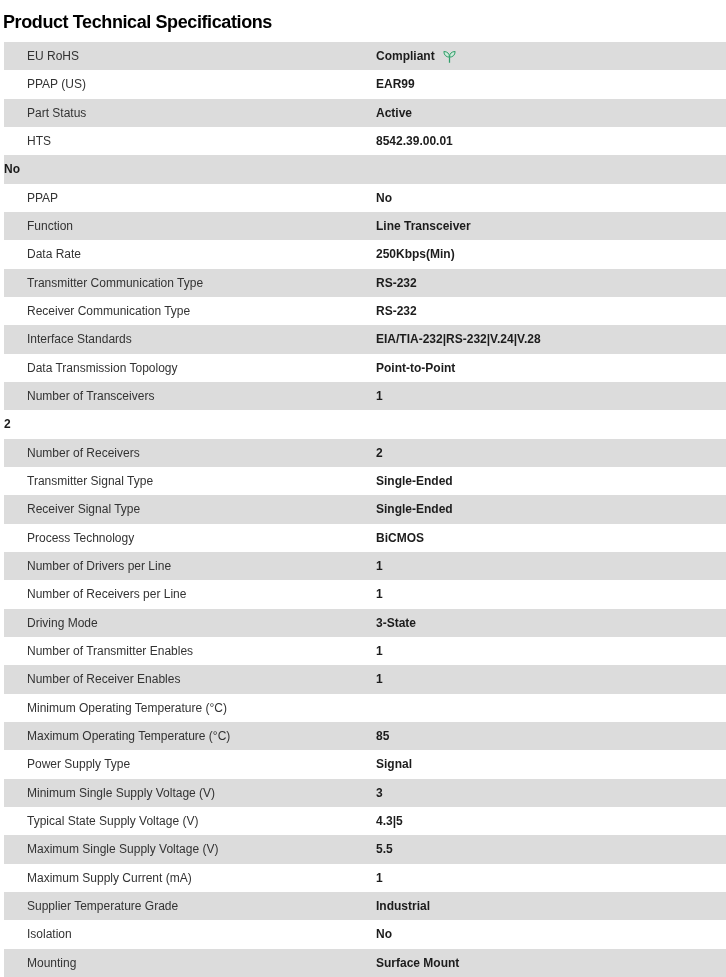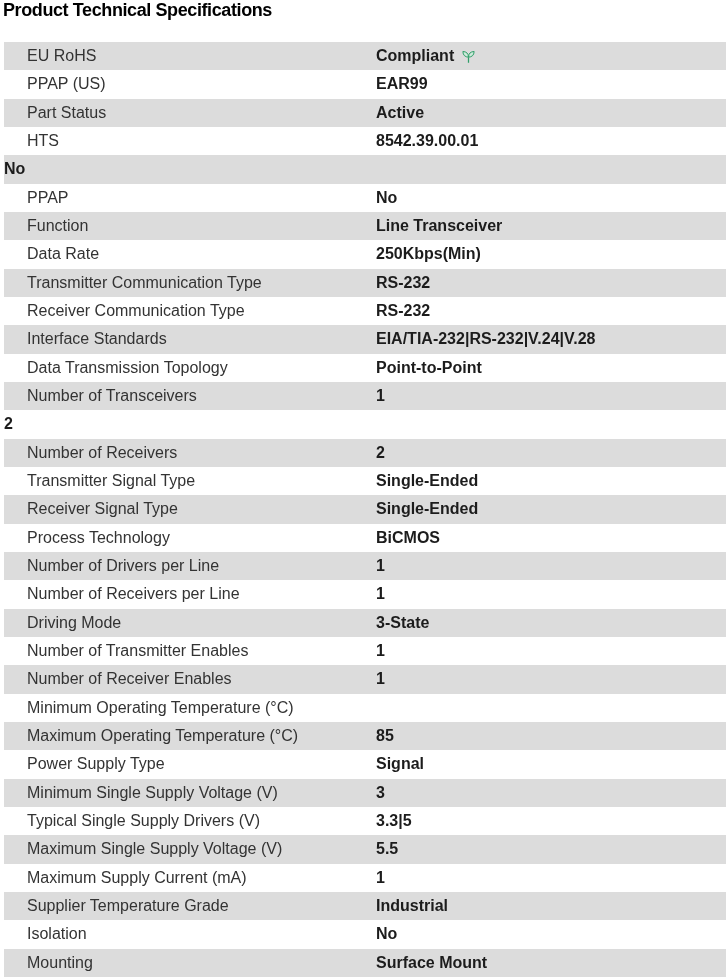--- a/index.html
+++ b/index.html
@@ -6,35 +6,35 @@
   html, body { width: 726px; }
   body {
     width: 726px;
     height: 977px;
     overflow: hidden;
     background: var(--page-bg, #ffffff);
     font-family: "Liberation Sans", sans-serif;
   }
   .page-title {
     height: 42px;
-    padding: 0 0 0 3px;
+    padding: 12px 0 0 3px;
     font-size: 18px;
     font-weight: 700;
     letter-spacing: -0.4px;
     color: var(--title-color, #000000);
   }
   .spec-table {
     margin-left: 4px;
     width: 722px;
   }
   .spec-row {
     display: flex;
     align-items: center;
     height: 28.33px;
-    font-size: 16px;
+    font-size: 12px;
     background: var(--row-bg, #ffffff);
   }
   .spec-row.alt {
     background: var(--row-alt, #dcdcdc);
   }
   .spec-label {
     width: 372px;
     padding-left: 23px;
     color: var(--label-color, #333333);
     white-space: nowrap;
@@ -188,22 +188,22 @@
     <span class="spec-label">Power Supply Type</span>
     <span class="spec-value">Signal</span>
   </div>
 
   <div class="spec-row alt">
     <span class="spec-label">Minimum Single Supply Voltage (V)</span>
     <span class="spec-value">3</span>
   </div>
 
   <div class="spec-row">
-    <span class="spec-label">Typical Single Supply Drivers (V)</span>
-    <span class="spec-value">3.3|5</span>
+    <span class="spec-label">Typical State Supply Voltage (V)</span>
+    <span class="spec-value">4.3|5</span>
   </div>
 
   <div class="spec-row alt">
     <span class="spec-label">Maximum Single Supply Voltage (V)</span>
     <span class="spec-value">5.5</span>
   </div>
 
   <div class="spec-row">
     <span class="spec-label">Maximum Supply Current (mA)</span>
     <span class="spec-value">1</span>

